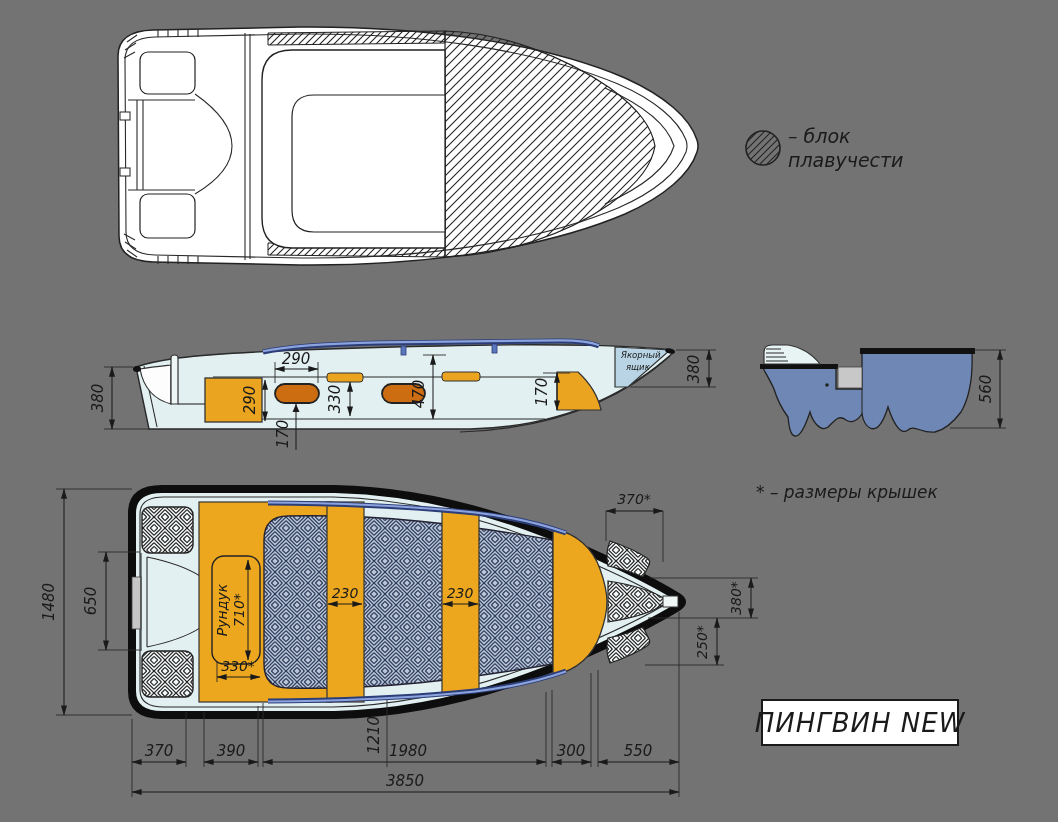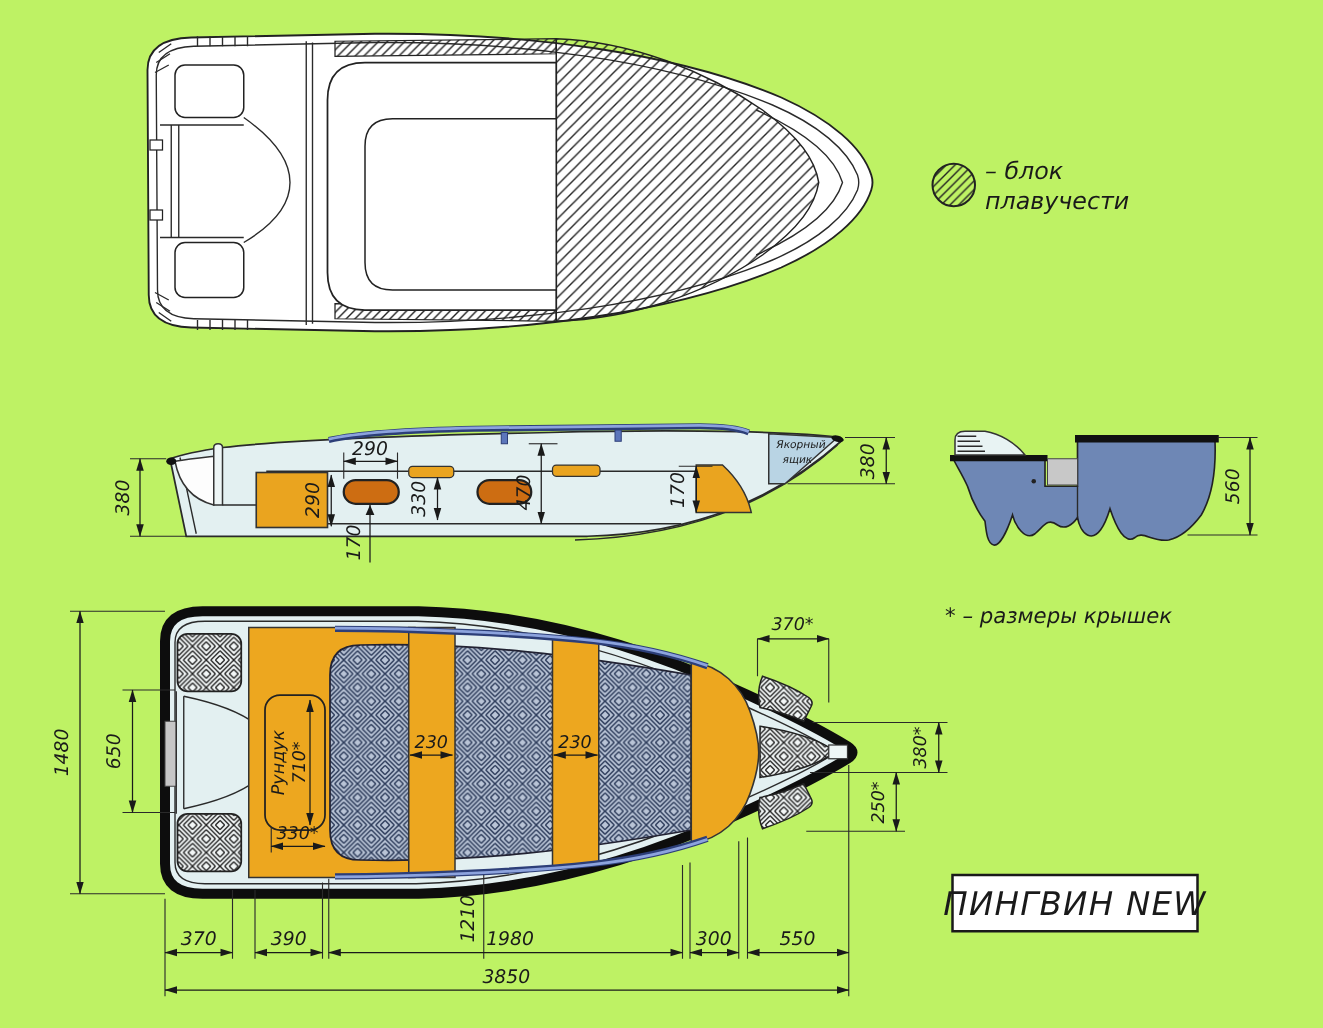--- a/index.html
+++ b/index.html
@@ -1,16 +1,16 @@
 <!DOCTYPE html>
 <html><head>
 <meta charset="utf-8">
 <style>
   html,body{margin:0;padding:0;background:#fff;}
-  .stage{position:relative;width:1058px;height:822px;background:#bef264;overflow:hidden;
+  .stage{position:relative;width:1058px;height:822px;background:#737373;overflow:hidden;
          font-family:"DejaVu Sans",sans-serif;}
   svg{position:absolute;left:0;top:0;}
   text{fill:#1a1a1a;font-family:"DejaVu Sans",sans-serif;font-style:italic;}
   .dim{font-size:15px;}
   .dim-s{font-size:14px;}
   .lbl-legend{font-size:19px;}
   .lbl-note{font-size:17px;}
   .lbl-title{font-size:26px;letter-spacing:1px;}
   .lbl-anchor{font-size:8.5px;}
   .ln{stroke:#1a1a1a;stroke-width:1;fill:none;}

